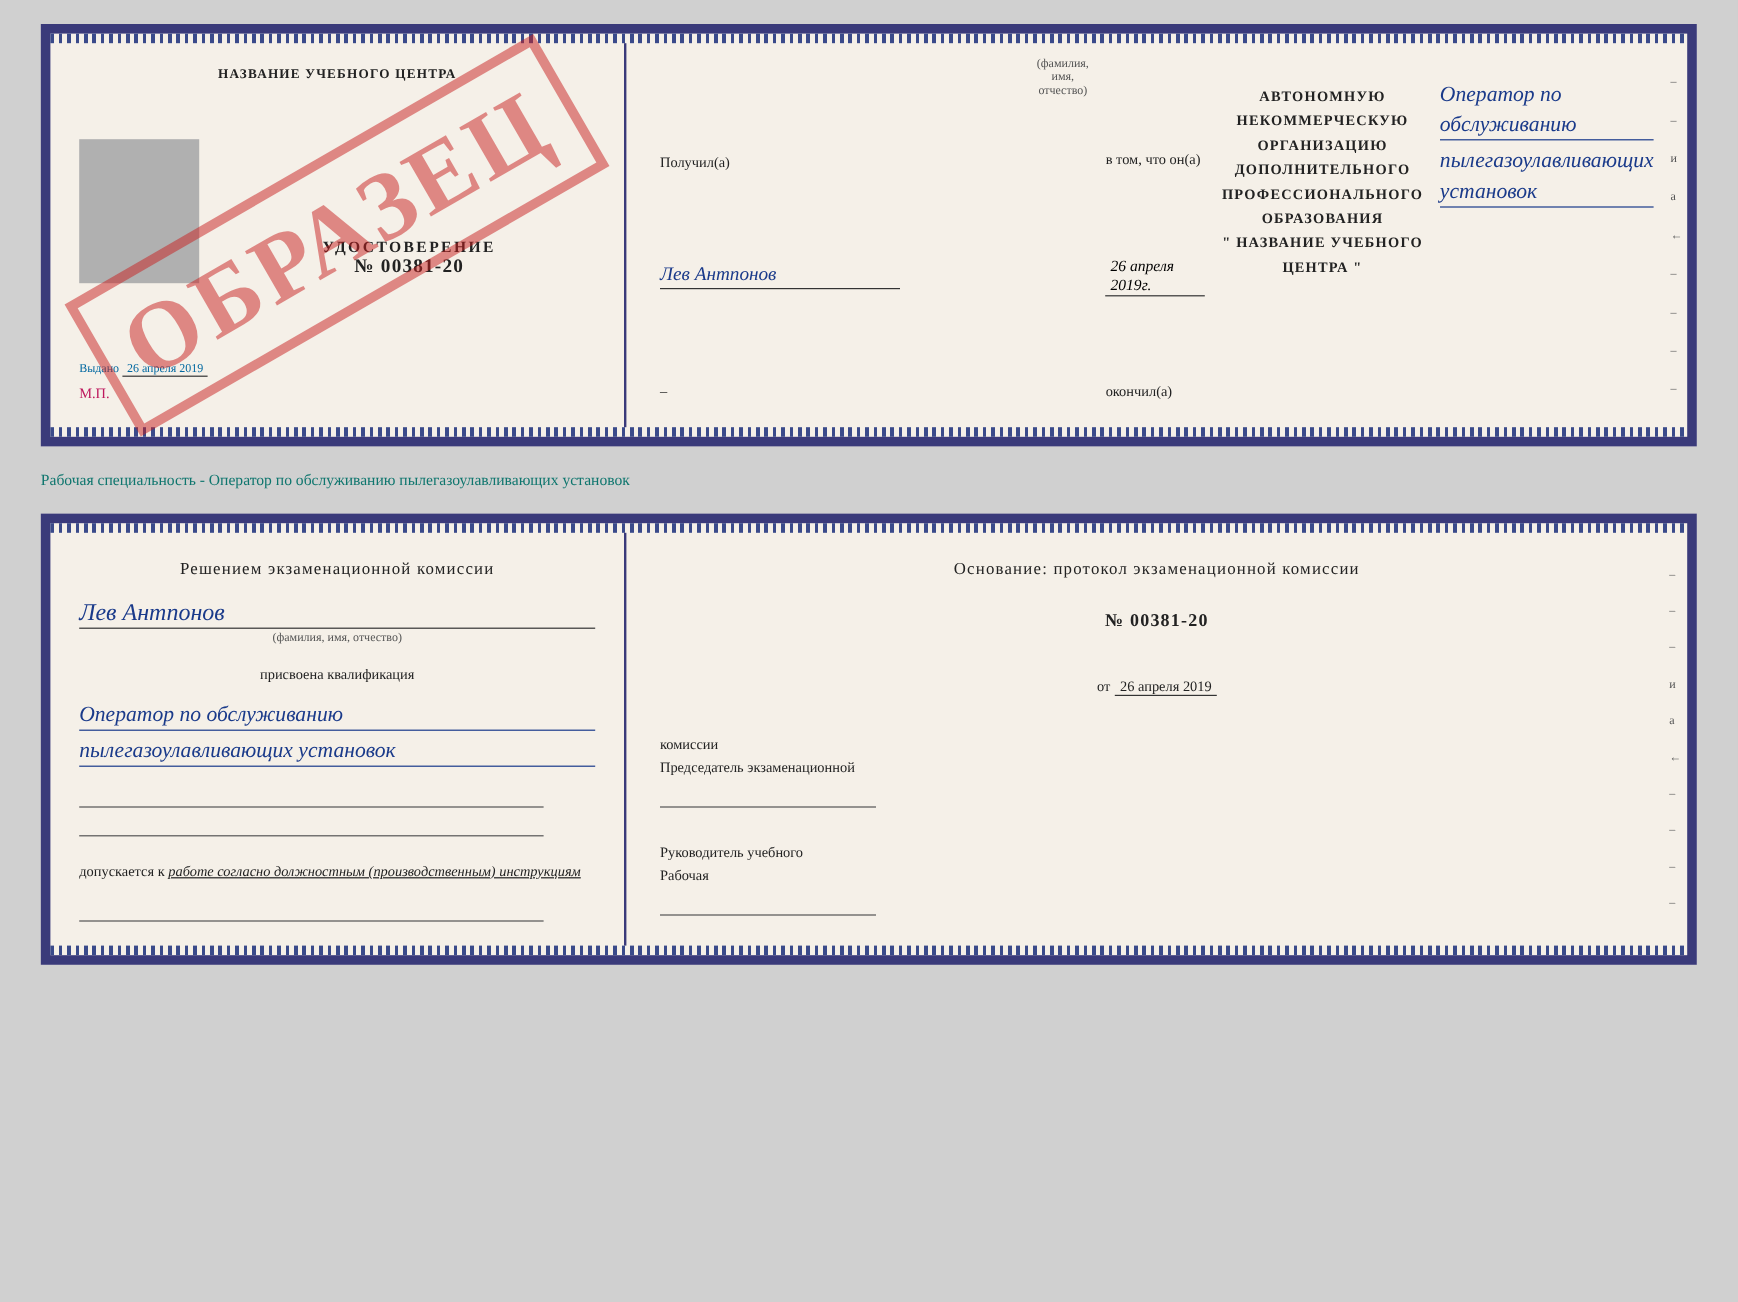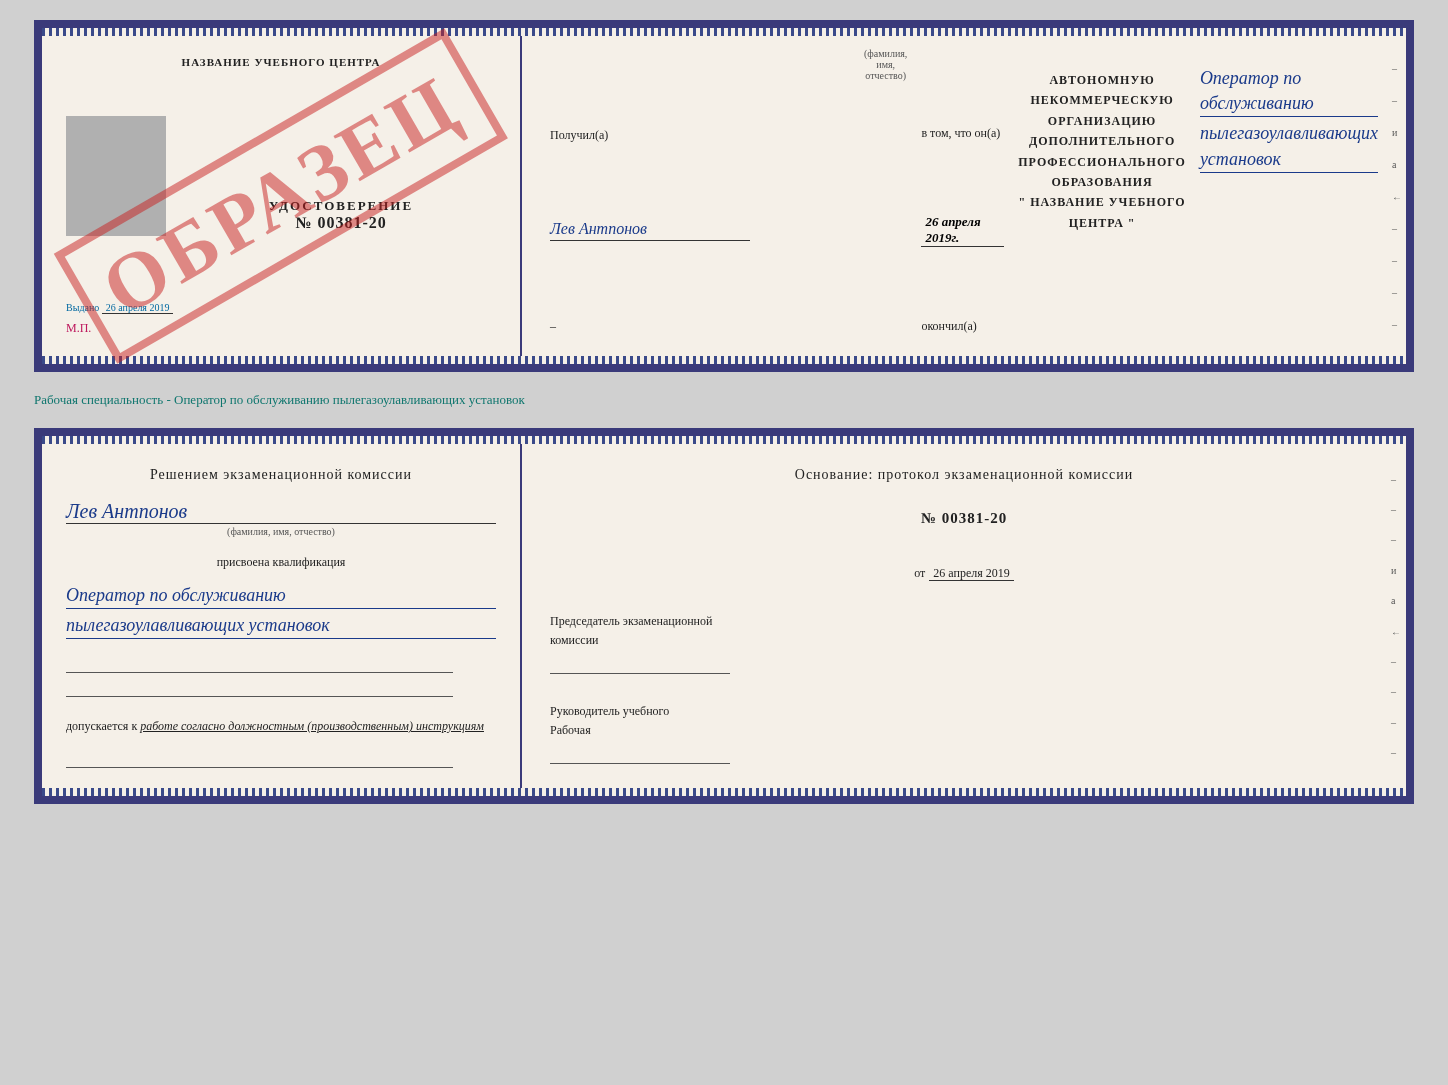--- a/index.html
+++ b/index.html
@@ -268,21 +268,21 @@
 
       <div style="display:flex; align-items:flex-end; gap:6px; flex-wrap:wrap;">
         <span class="section-text">Получил(а)</span>
         <span class="handwritten underline-text">Лев Антпонов</span>
         <span class="section-text">–</span>
       </div>
       <div class="small-label" style="margin-top:-8px; margin-left:100px;">(фамилия, имя, отчество)</div>
 
       <div style="display:flex; align-items:flex-end; gap:8px; flex-wrap:wrap; margin-top:6px;">
         <span class="section-text">в том, что он(а)</span>
-        <span style="font-style:italic; border-bottom:1px solid #333; padding: 0 4px; font-size:13px;font-weight:bold;">26 апреля 2019г.</span>
+        <span style="font-style:italic; border-bottom:1px solid #333; padding: 0 4px; font-size:13px;">26 апреля 2019г.</span>
         <span class="section-text">окончил(а)</span>
       </div>
 
       <div class="center-text" style="margin-top:14px;">
         <div>АВТОНОМНУЮ НЕКОММЕРЧЕСКУЮ ОРГАНИЗАЦИЮ</div>
         <div>ДОПОЛНИТЕЛЬНОГО ПРОФЕССИОНАЛЬНОГО ОБРАЗОВАНИЯ</div>
         <div>"   НАЗВАНИЕ УЧЕБНОГО ЦЕНТРА   "</div>
       </div>
 
       <div style="margin-top:10px;">
@@ -346,22 +346,22 @@
       <div style="text-align:center; margin-top:8px;">
         <span class="section-text" style="font-size:15px; font-weight:bold; letter-spacing:1px;">№ 00381-20</span>
       </div>
 
       <div style="text-align:center; margin-top:21px;">
         <span class="section-text">от</span>
         <span class="section-text" style="border-bottom:1px solid #333; padding: 0 4px;">26 апреля 2019</span>
       </div>
 
       <div style="margin-top:16px;">
+        <div class="section-text">комиссии</div>
         <div class="section-text">Председатель экзаменационной</div>
-        <div class="section-text">комиссии</div>
         <div class="blank-line" style="width:180px; display:block; margin-top:8px;"></div>
       </div>
 
       <div style="margin-top:16px;">
         <div class="section-text">Руководитель учебного</div>
         <div class="section-text">Рабочая</div>
         <div class="blank-line" style="width:160px; display:block; margin-top:8px;"></div>
       </div>
 
       <div class="right-side-marks">

